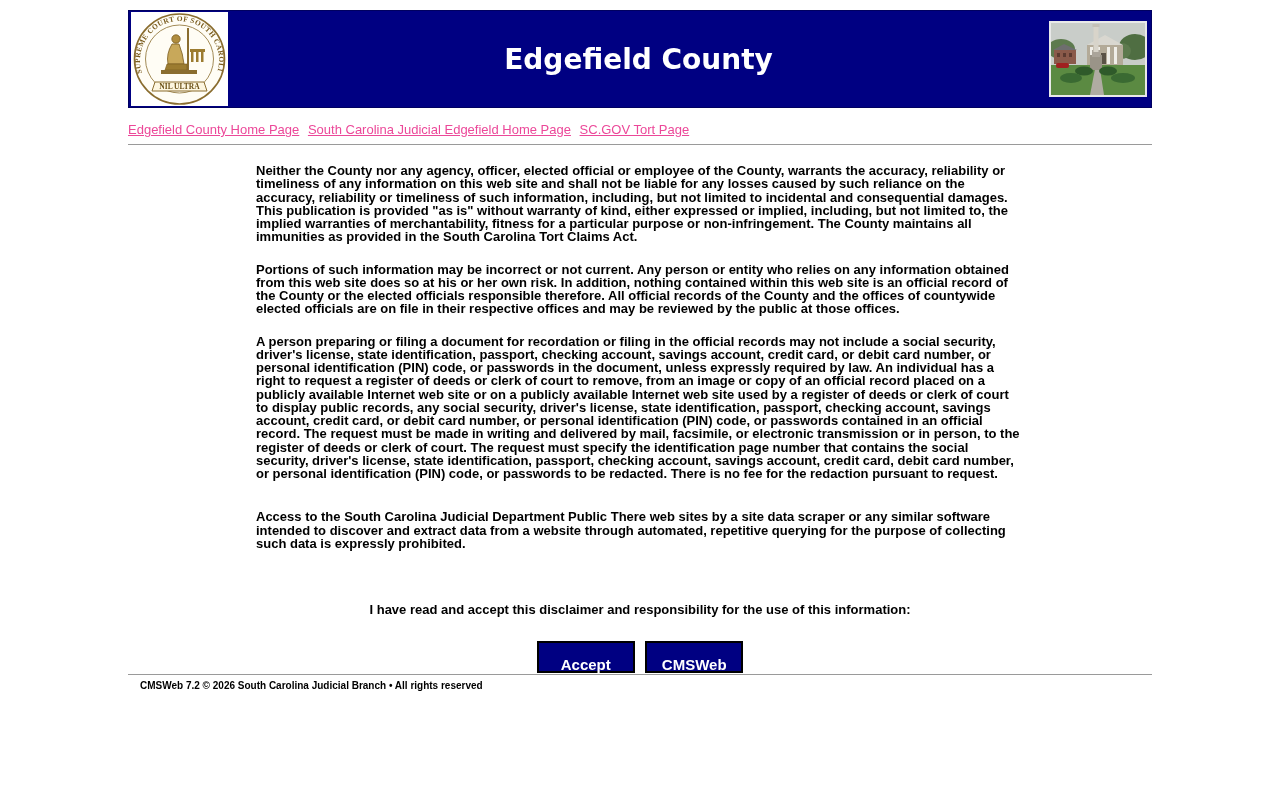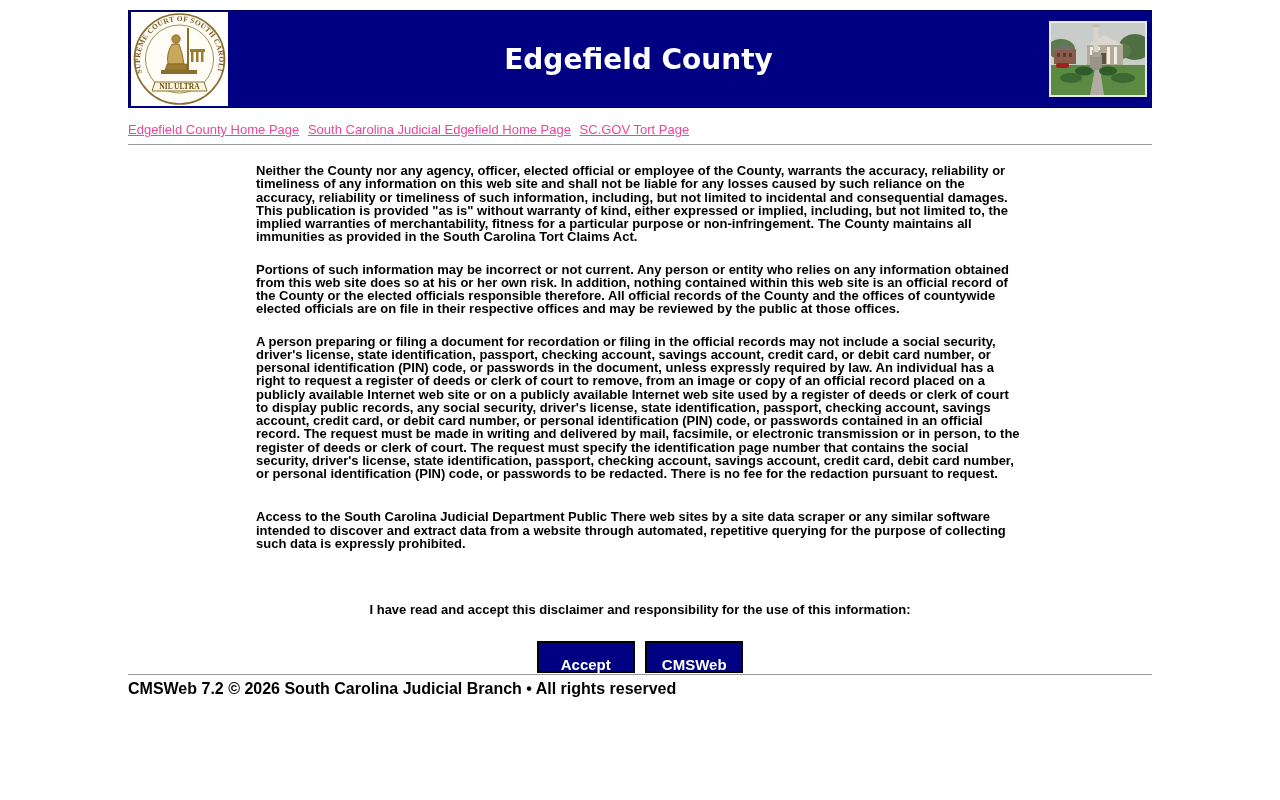--- a/index.html
+++ b/index.html
@@ -91,24 +91,25 @@
     width: 98px;
     height: 21px;
     padding: 14px;
     margin: 0 3px;
     cursor: pointer;
     line-height: 15px;
   }
   
   .footer-rule { margin-top: 8px; }
   .footer {
-    font-size: 16px;
+    font-size: 10px;
     font-weight: bold;
     margin-top: 5px;
     padding-bottom: 20px;
+    margin-left: 12px;
   }
 </style>
 </head>
 <body>
 
 <div class="page">
 
   <div class="header">
     <div class="seal-box">
       <svg width="97" height="94" viewBox="0 0 97 94" aria-hidden="true">

